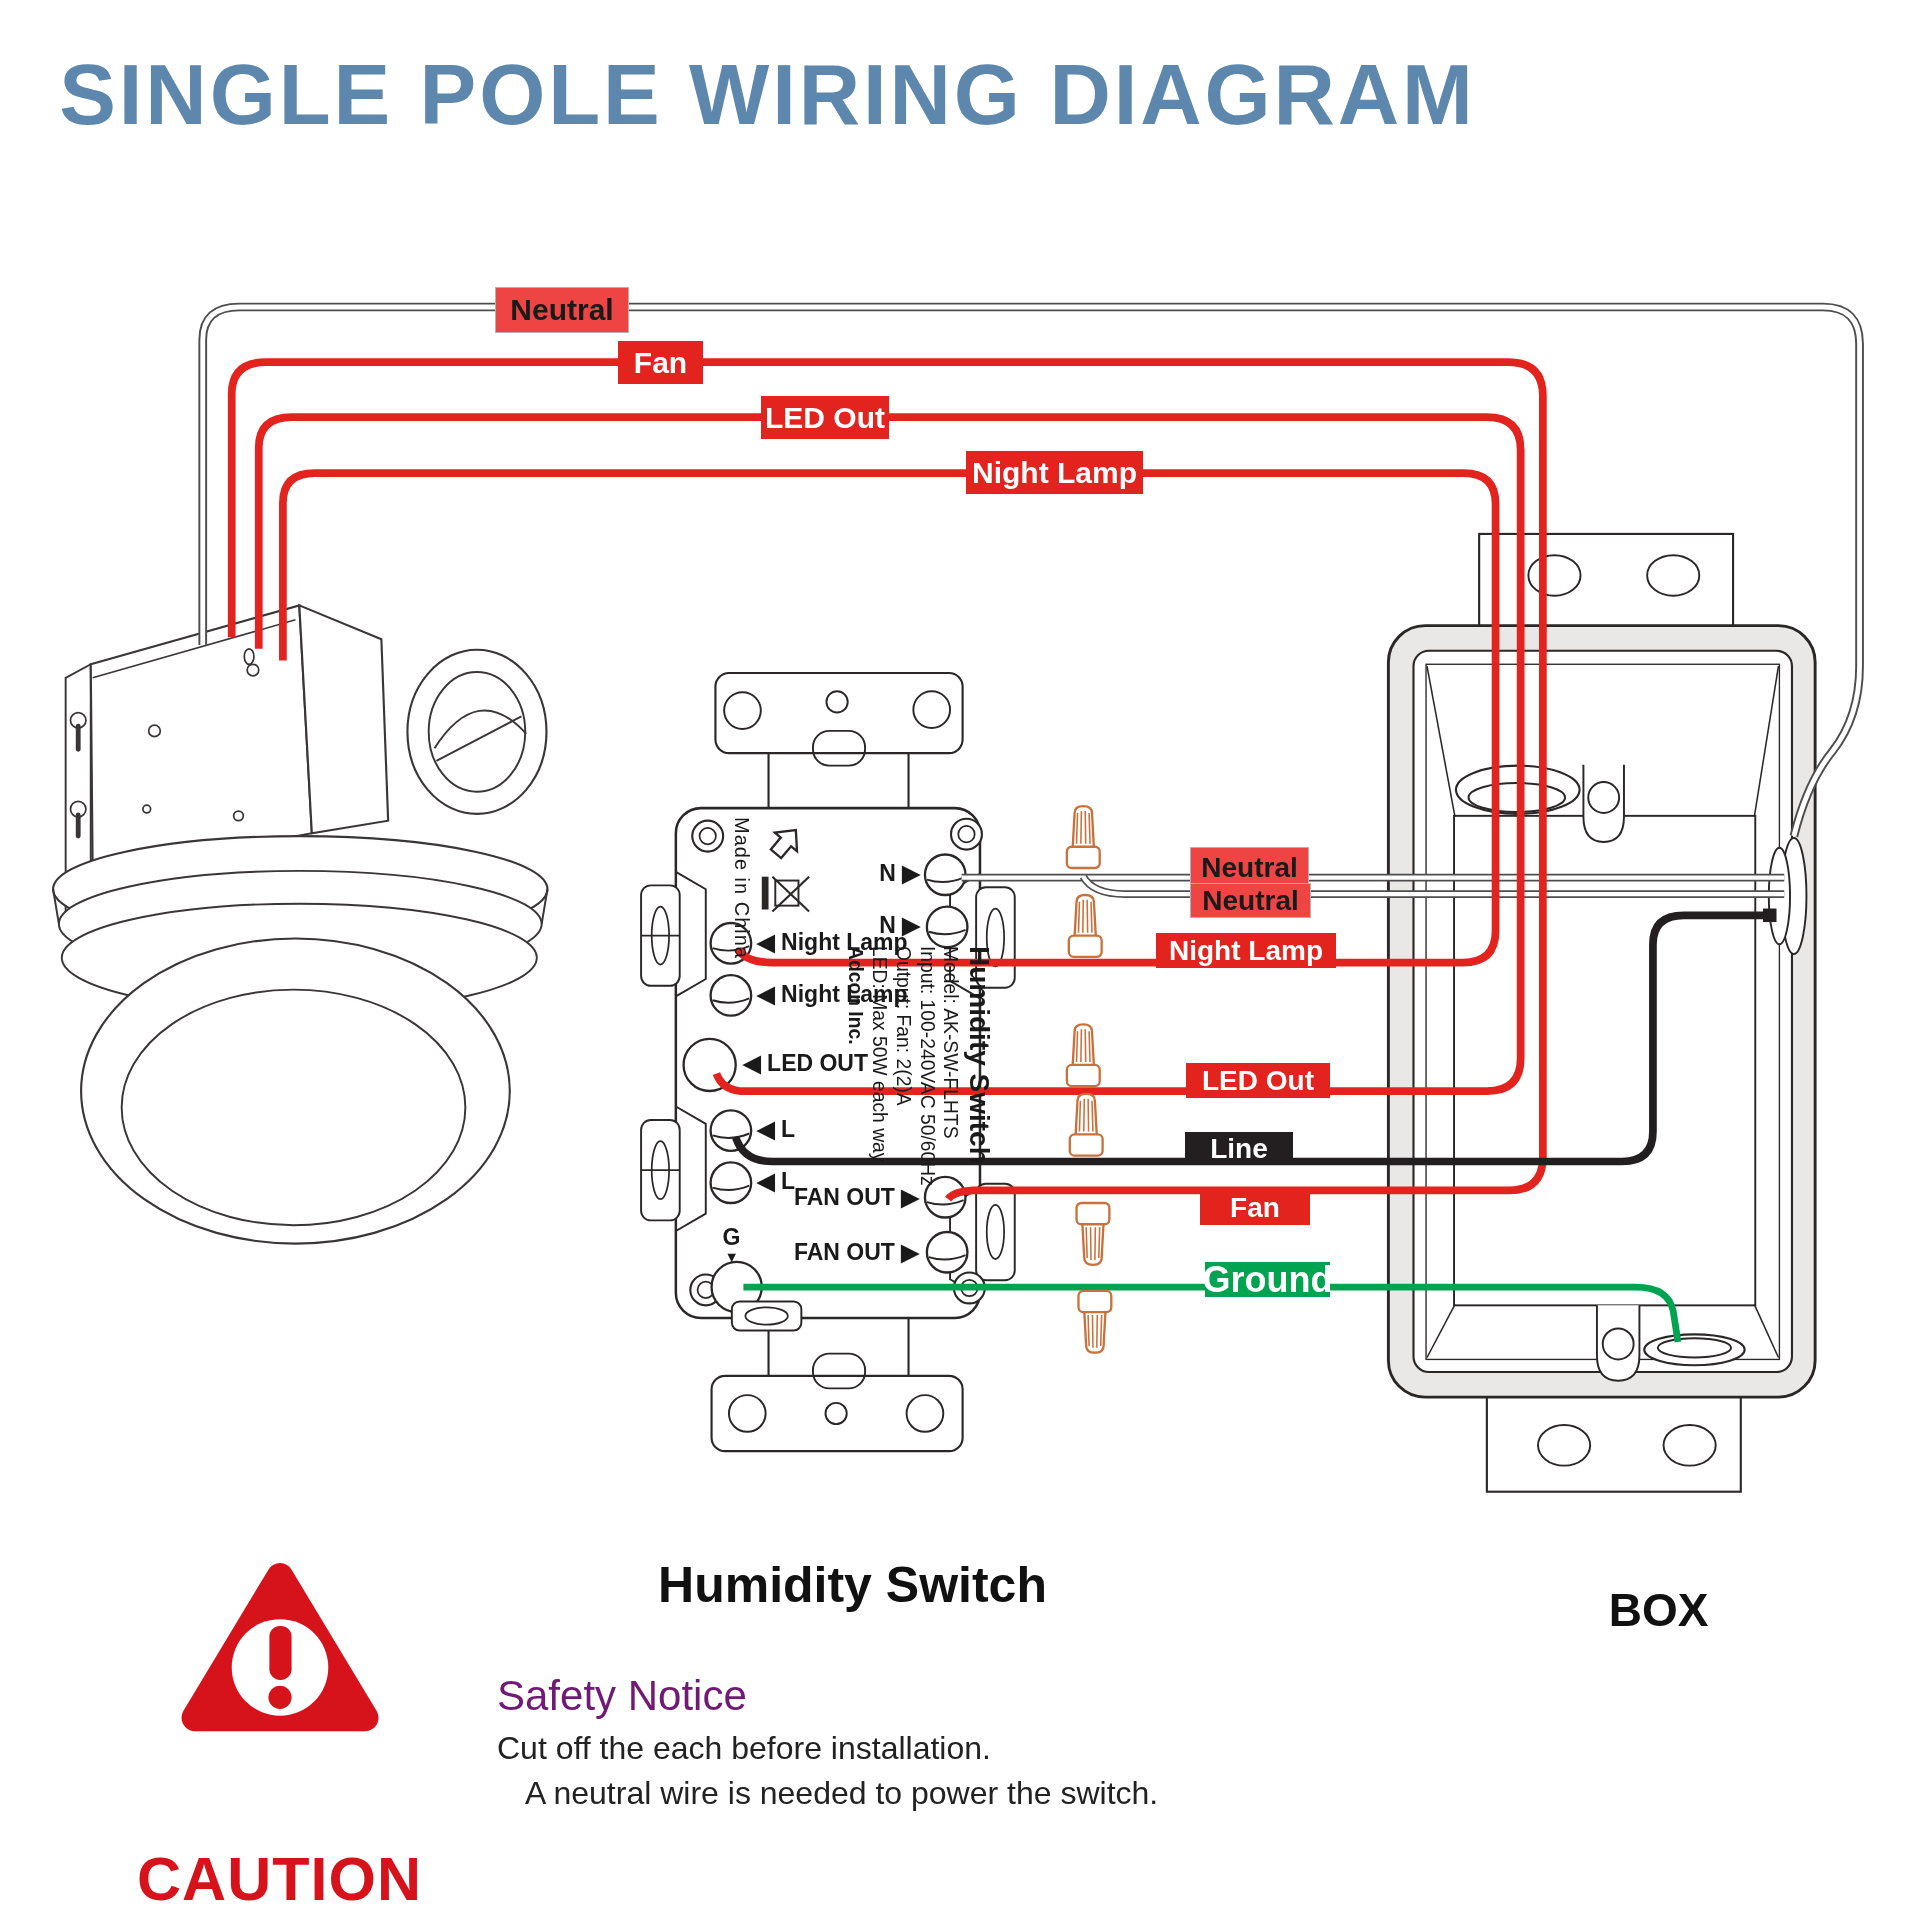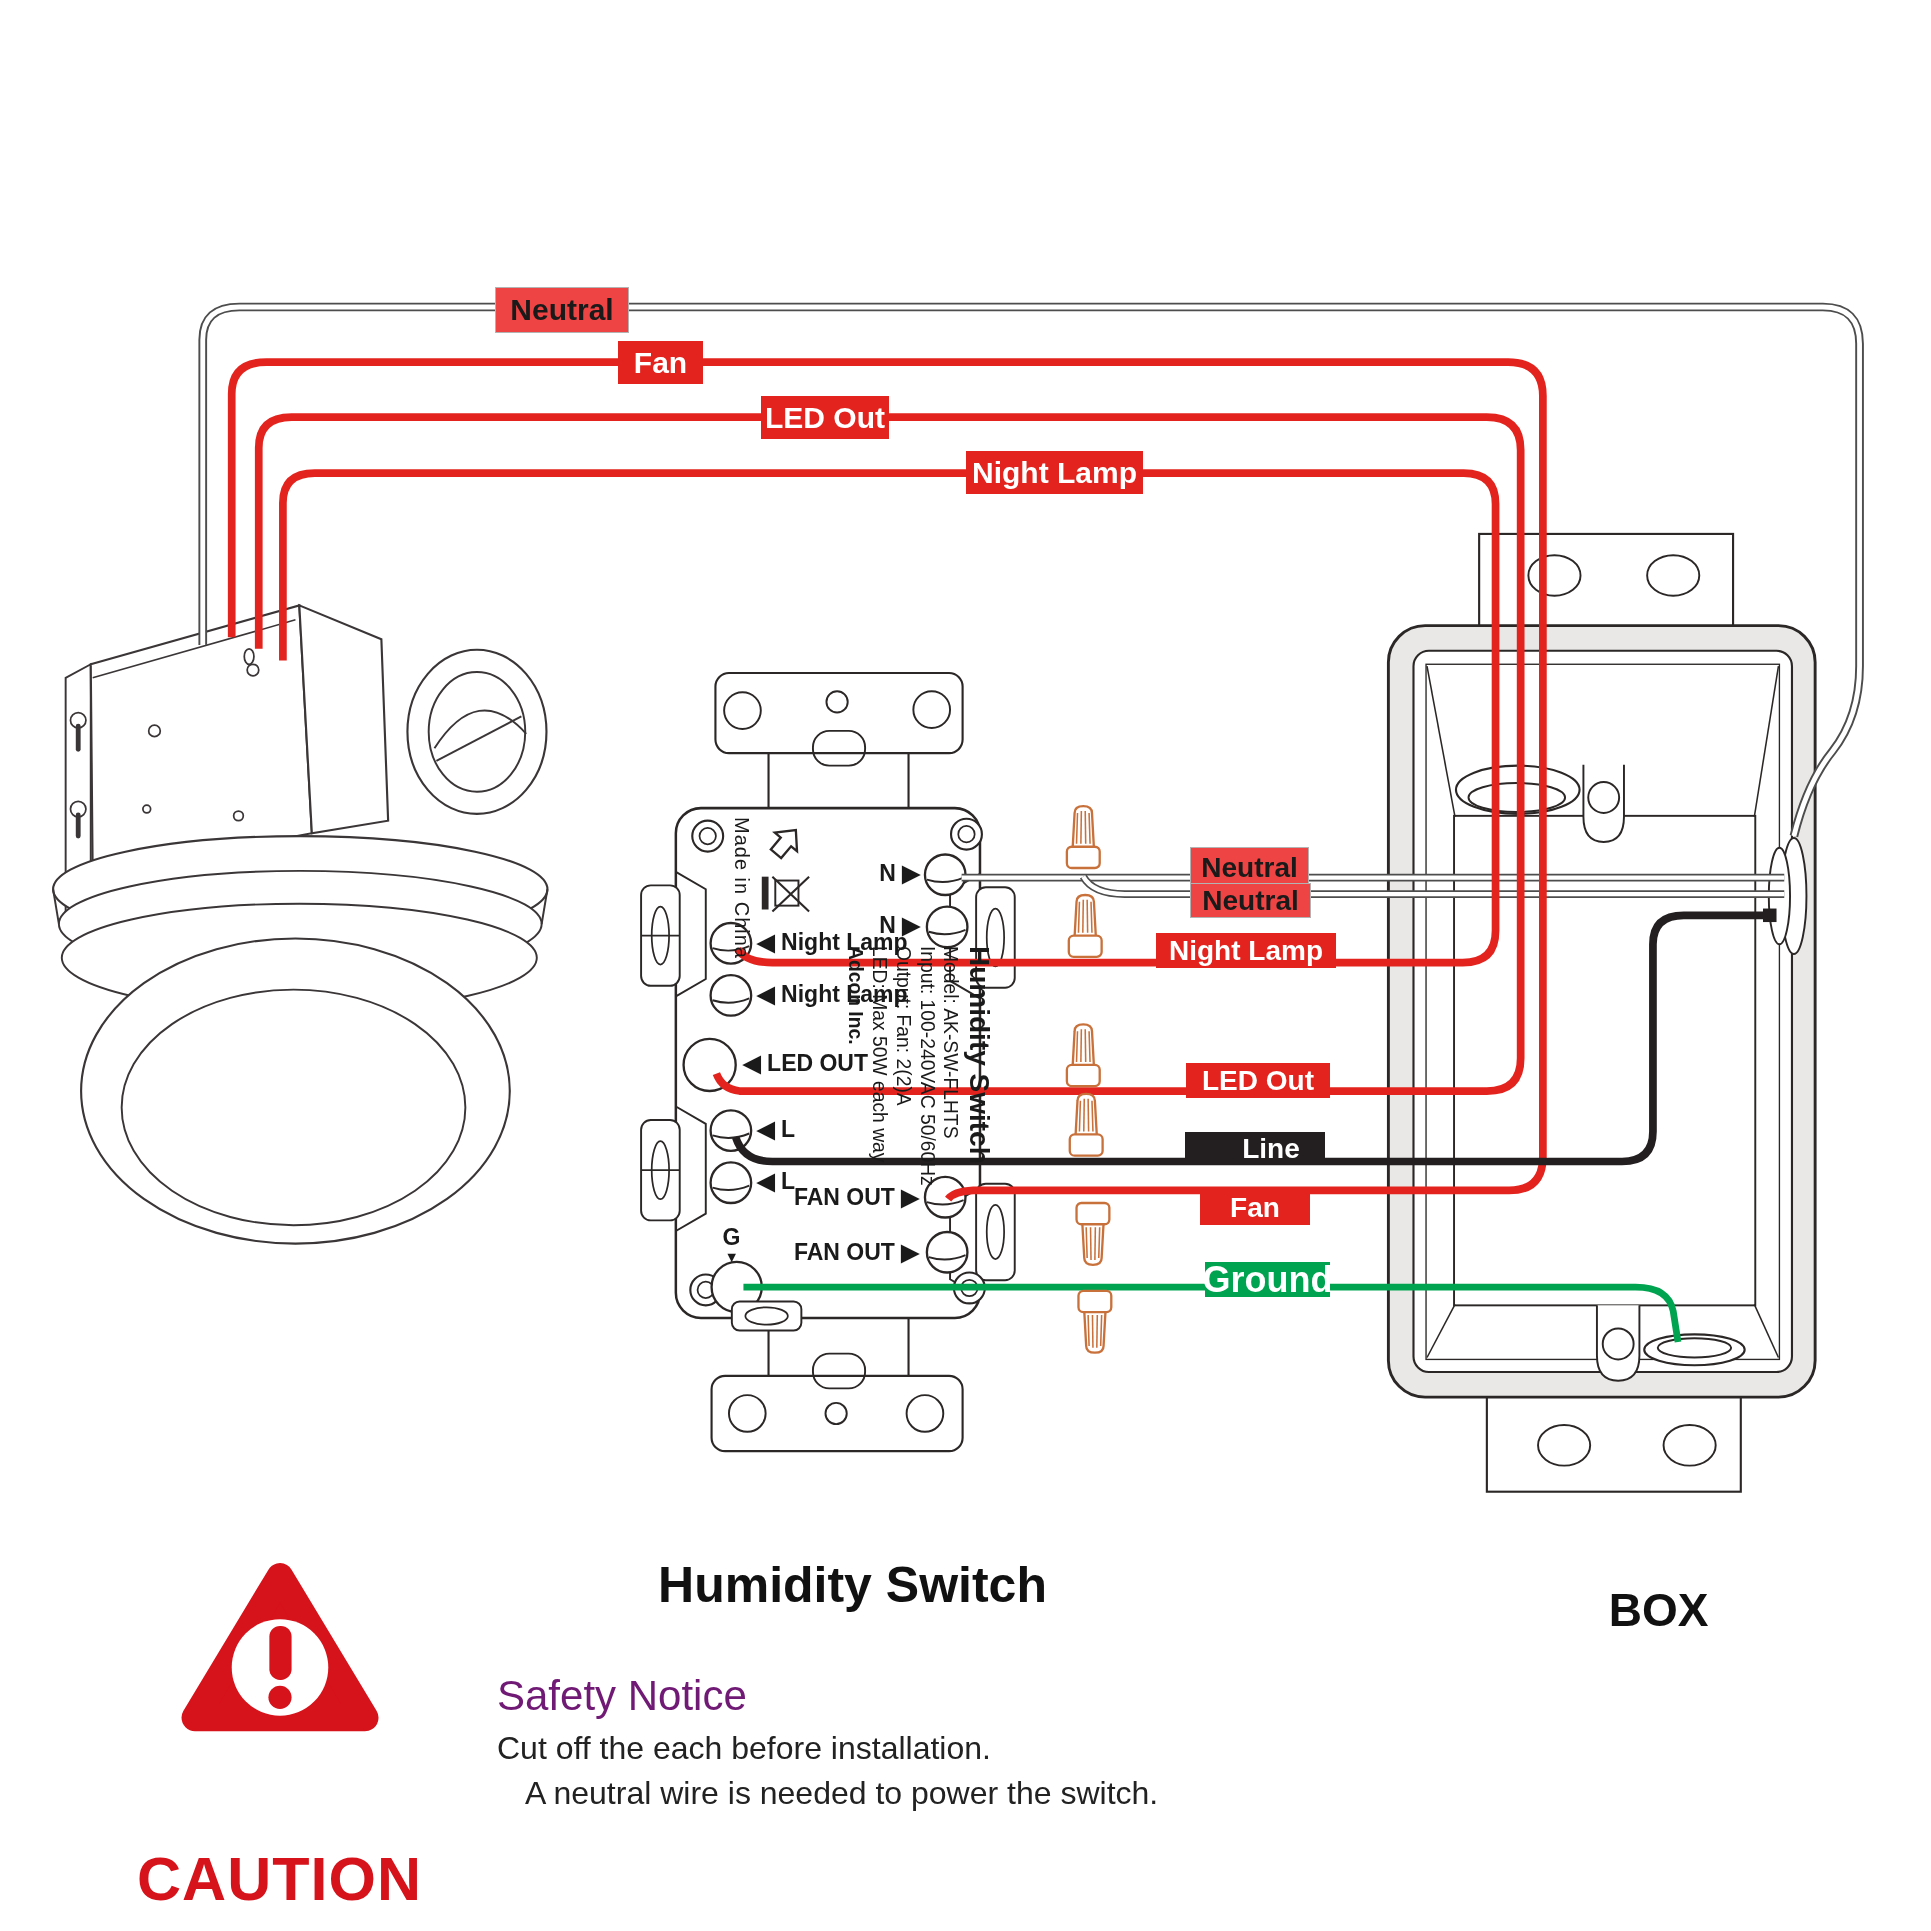--- a/index.html
+++ b/index.html
@@ -5,21 +5,21 @@
   html,body{margin:0;padding:0;background:#ffffff;}
   body{font-family:"Liberation Sans", sans-serif;}
   .page{position:relative;width:1931px;height:1931px;background:#fff;overflow:hidden;}
   .title{position:absolute;left:58px;top:46px;width:1419px;text-align:center;
          font-size:85px;font-weight:800;letter-spacing:2.9px;color:#5d87ac;white-space:nowrap;}
   svg.diagram{position:absolute;left:0;top:0;}
   .lbl{position:absolute;display:flex;align-items:center;justify-content:center;
        font-weight:bold;white-space:nowrap;}
   .lbl.red{background:#e3241e;color:#fff;text-align:right;}
   .lbl.whitebox{background:#ef4444;border:1.9px solid #b3b3b3;color:#1a1a1a;font-weight:700;}
-  .lbl.blackbox{background:#231f20;color:#fff;padding-left:32px;}
+  .lbl.blackbox{background:#231f20;color:#fff;}
   .lbl.greenbox{background:#00a350;color:#fff;}
   .tlabel{position:absolute;color:#1a1a1a;font-weight:bold;font-size:23px;white-space:nowrap;}
   .tlabel.right{text-align:right;}
   .vert{writing-mode:vertical-rl;}
   .made-in{position:absolute;left:730px;top:817px;font-size:20px;color:#1a1a1a;letter-spacing:1px;}
   .vinfo{position:absolute;left:842px;top:946px;height:386px;color:#1a1a1a;writing-mode:vertical-rl;}
   .vinfo div{margin:0 1.9px;}
   .vi-name{font-size:28px;font-weight:bold;}
   .vi-line{font-size:19.3px;}
   .vi-brand{font-size:19.3px;font-weight:bold;}
@@ -30,20 +30,21 @@
                 font-size:61px;font-weight:800;color:#d6121b;letter-spacing:1px;}
   .safety-head{position:absolute;left:497px;top:1672px;font-size:42px;font-weight:normal;color:#701a75;}
   .safety-line1{position:absolute;left:497px;top:1730px;font-size:32px;color:#222;}
   .safety-line2{position:absolute;left:497px;top:1775px;font-size:32px;color:#222;margin-left:28px;}
 </style>
 </head>
 <body>
 
 <div class="page">
 
+  <div class="title">SINGLE POLE WIRING DIAGRAM</div>
 
   <svg class="diagram" width="1931" height="1931" viewBox="0 0 2000 2000">
     <defs>
       <g id="wirenut">
         <path d="M -11 -20 L -9 -56 Q -9 -63 0 -63 Q 9 -63 9 -56 L 11 -20 Z" fill="#fff" stroke="#c9713b" stroke-width="2.4"></path>
         <line x1="-7" y1="-24" x2="-6" y2="-56" stroke="#c9713b" stroke-width="1.6"></line>
         <line x1="-2.5" y1="-24" x2="-2" y2="-58" stroke="#c9713b" stroke-width="1.6"></line>
         <line x1="2.5" y1="-24" x2="2" y2="-58" stroke="#c9713b" stroke-width="1.6"></line>
         <line x1="7" y1="-24" x2="6" y2="-56" stroke="#c9713b" stroke-width="1.6"></line>
         <rect x="-17" y="-21" width="34" height="22" rx="5" fill="#fff" stroke="#c9713b" stroke-width="2.4"></rect>

